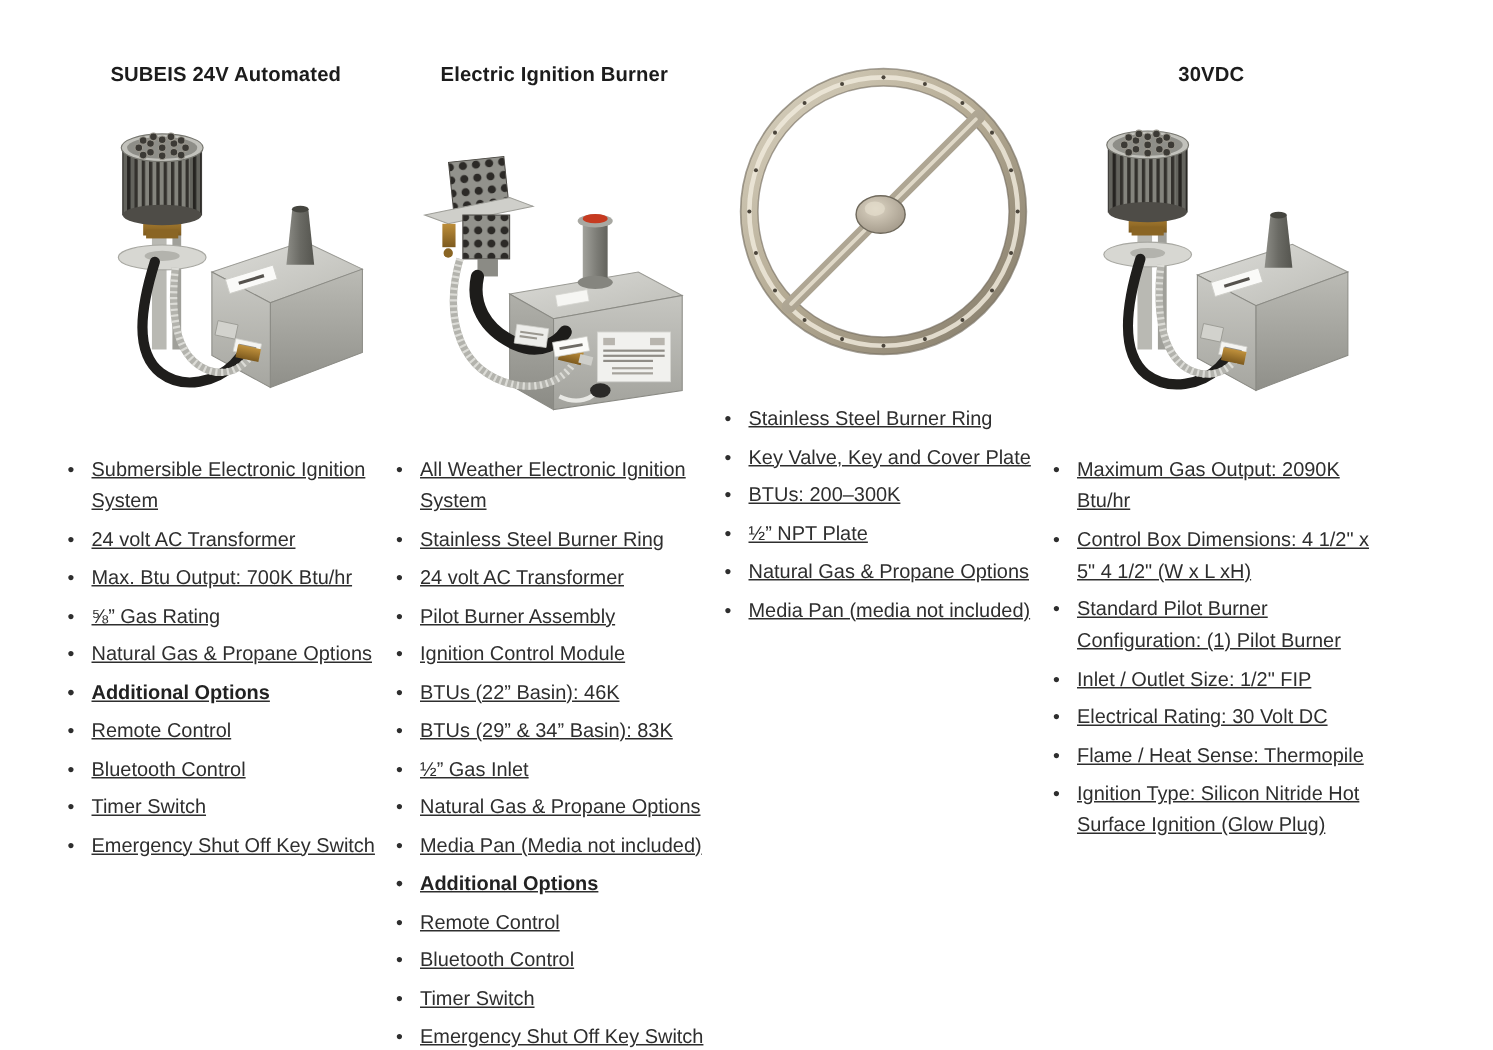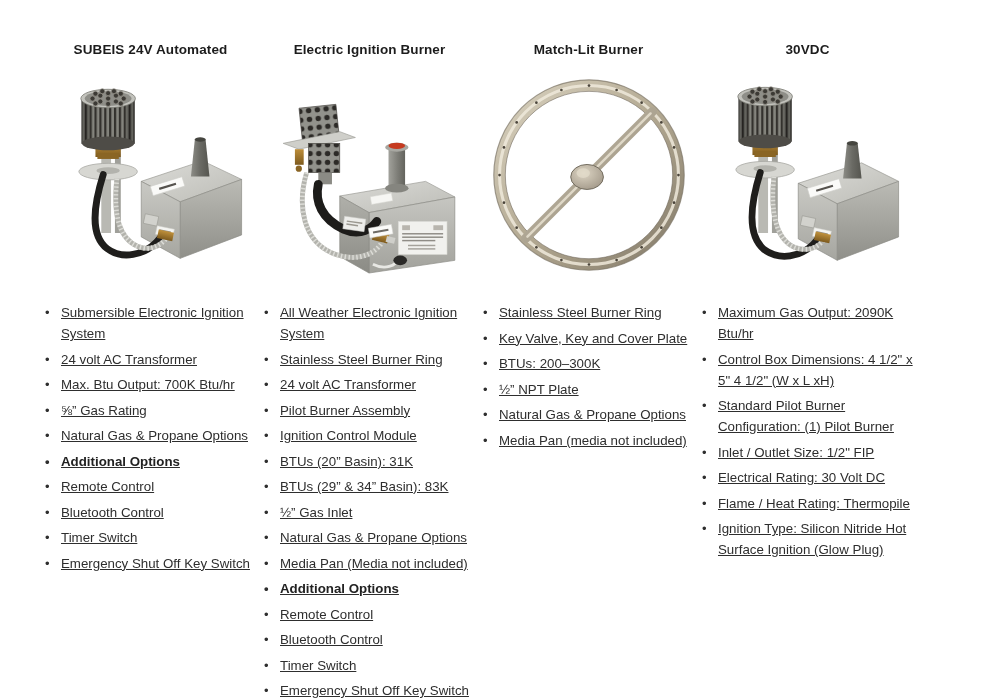--- a/index.html
+++ b/index.html
@@ -248,35 +248,34 @@
             <rect x="69" y="149" width="12" height="1.5" fill="#9a978f"></rect>
           </g>
         </svg>
       </div>
       <ul class="features">
         <li>All Weather Electronic Ignition System</li>
         <li>Stainless Steel Burner Ring</li>
         <li>24 volt AC Transformer</li>
         <li>Pilot Burner Assembly</li>
         <li>Ignition Control Module</li>
-        <li>BTUs (20” Basin): 31K</li>
+        <li>BTUs (22” Basin): 46K</li>
         <li>BTUs (29” &amp; 34” Basin): 83K</li>
         <li>½” Gas Inlet</li>
         <li>Natural Gas &amp; Propane Options</li>
         <li>Media Pan (Media not included)</li>
         <li class="bold">Additional Options</li>
         <li>Remote Control</li>
         <li>Bluetooth Control</li>
         <li>Timer Switch</li>
         <li>Emergency Shut Off Key Switch</li>
       </ul>
     </div>
 
     <div class="col">
-      <div class="product-title">Match-Lit Burner</div>
       <div class="image-wrap">
         <svg width="202" height="202" viewBox="0 0 210 210">
           <defs>
             <linearGradient id="gcMetal" x1="0" y1="0" x2="1" y2="1">
               <stop offset="0" stop-color="#d9d2c0"></stop>
                 <stop offset="0.5" stop-color="#b3a992"></stop>
                 <stop offset="1" stop-color="#837a69"></stop>
             </linearGradient>
             <linearGradient id="gcBar" x1="0" y1="0" x2="1" y2="1">
               <stop offset="0" stop-color="#cfc7b3"></stop>
@@ -416,19 +415,19 @@
             <rect x="100" y="156" width="16" height="9" fill="url(#gdBrass)"></rect>
           </g>
         </svg>
       </div>
       <ul class="features">
         <li>Maximum Gas Output: 2090K Btu/hr</li>
         <li>Control Box Dimensions: 4 1/2" x 5" 4 1/2" (W x L xH)</li>
         <li>Standard Pilot Burner Configuration: (1) Pilot Burner</li>
         <li>Inlet / Outlet Size: 1/2" FIP</li>
         <li>Electrical Rating: 30 Volt DC</li>
-        <li>Flame / Heat Rating: Thermopile</li>
+        <li>Flame / Heat Sense: Thermopile</li>
         <li>Ignition Type: Silicon Nitride Hot Surface Ignition (Glow Plug)</li>
       </ul>
     </div>
 
   </div>
 </div>
 
 </body></html>

